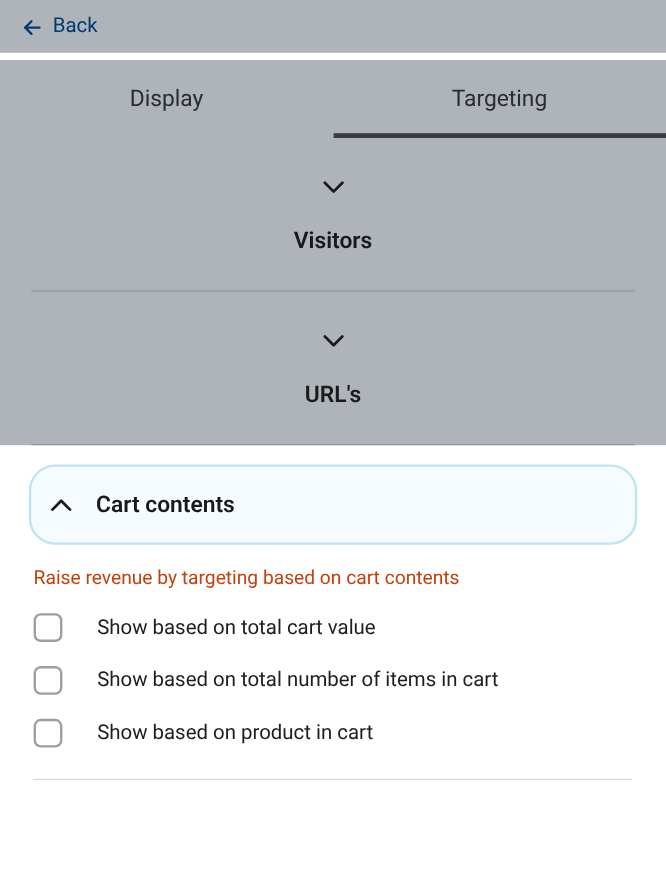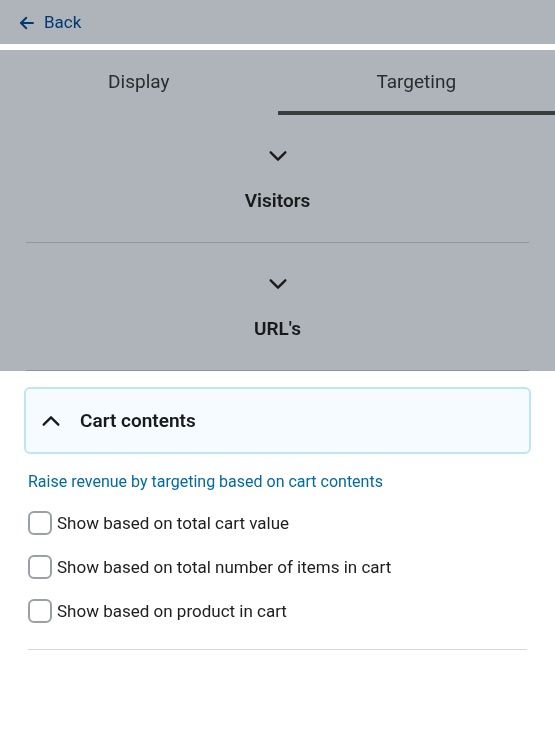--- a/index.html
+++ b/index.html
@@ -62,37 +62,37 @@
   font-weight: 600;
   color: #1a1a1a;
 }
 .expanded-wrap {
   background: #fff;
   padding: 0 24px 20px 24px;
 }
 .acc-expanded {
   border: 2px solid #bfe4f3;
   background: #f5fbfe;
-  border-radius: 6px;
+  border-radius: 22px;
   display: flex;
   align-items: center;
   gap: 18px;
   padding: 20px 14px;
   margin-top: 16px;
 }
 .acc-expanded .acc-title { color: #1a1a1a; }
 .help-text {
   font-size: 16px;
-  color: #0369a1;
+  color: #c2410c;
   padding: 18px 4px 20px 4px;
 }
 .option-row {
   display: flex;
   align-items: center;
-  gap: 5px;
+  gap: 29px;
   padding: 0 4px 20px 4px;
 }
 .checkbox {
   width: 24px;
   height: 24px;
   border: 2px solid #9aa0a6;
   border-radius: 6px;
   background: #fff;
   flex-shrink: 0;
 }

